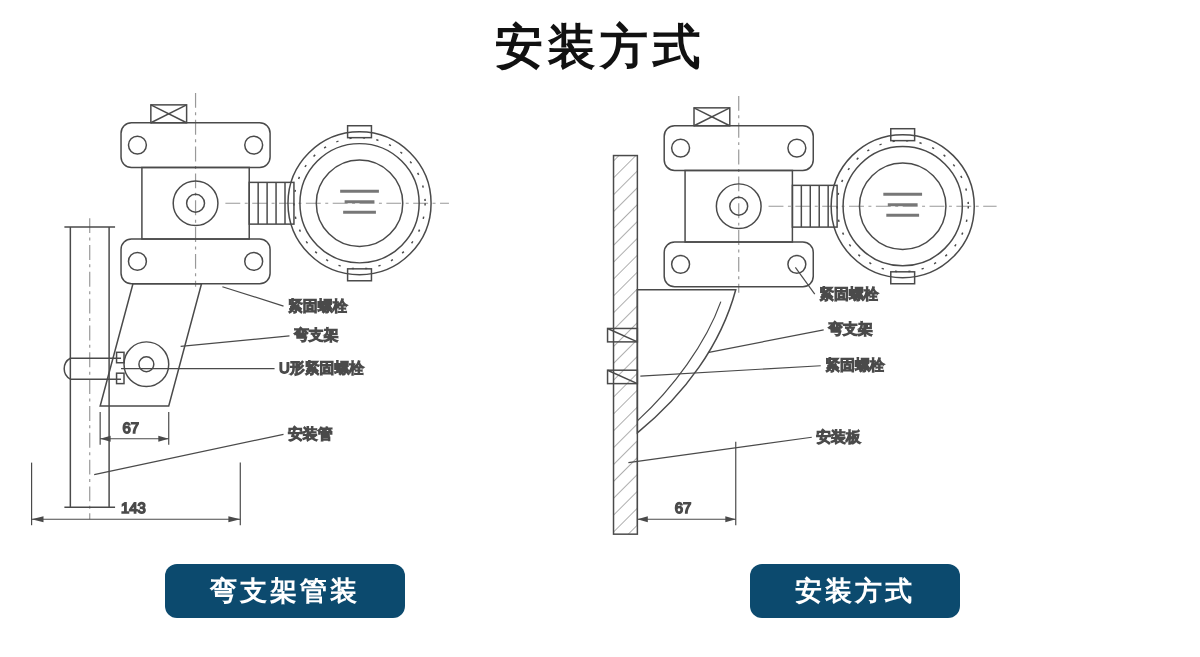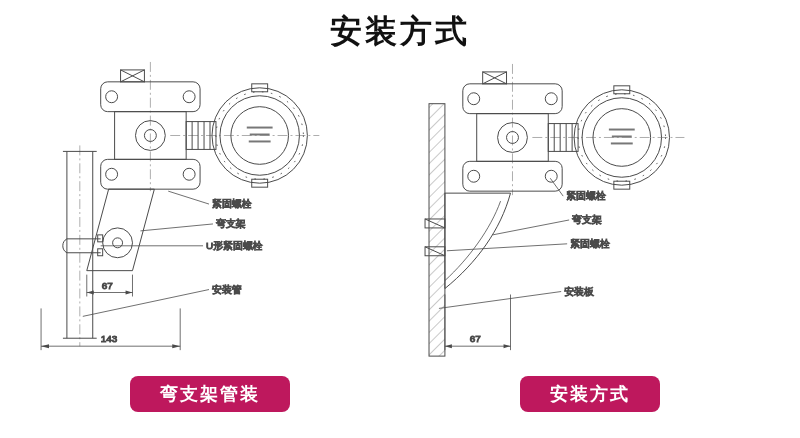--- a/index.html
+++ b/index.html
@@ -4,25 +4,25 @@
 <style>
   html,body{margin:0;padding:0;}
   body{
     width:800px;height:438px;background:#ffffff;overflow:hidden;
     font-family:"Liberation Sans","DejaVu Sans",sans-serif;
   }
   .title{
     text-align:center;font-size:32px;font-weight:700;color:#111;
     margin:10px 0 2px;letter-spacing:3px;font-family:Liberation Serif, serif;
   }
-  .figures{display:flex;justify-content:center;align-items:flex-start;}
+  .figures{display:flex;justify-content:flex-start;align-items:flex-start;}
   .figure{display:flex;flex-direction:column;align-items:center;width:380px;}
   svg.draw{width:380px;height:318px;display:block;}
   .caption{
-    background:#be185d;color:#fff;font-size:18px;font-weight:700;
+    background:#0c4a6e;color:#fff;font-size:18px;font-weight:700;
     padding:6px 30px;border-radius:8px;margin-top:2px;letter-spacing:2px;
     cursor:pointer;border:none;white-space:nowrap;
   }
   .ann{font-size:10px;fill:#333;}
   .dim{font-size:10px;fill:#333;}
 </style>
 </head>
 <body>
 
 <div class="title">安装方式</div>

